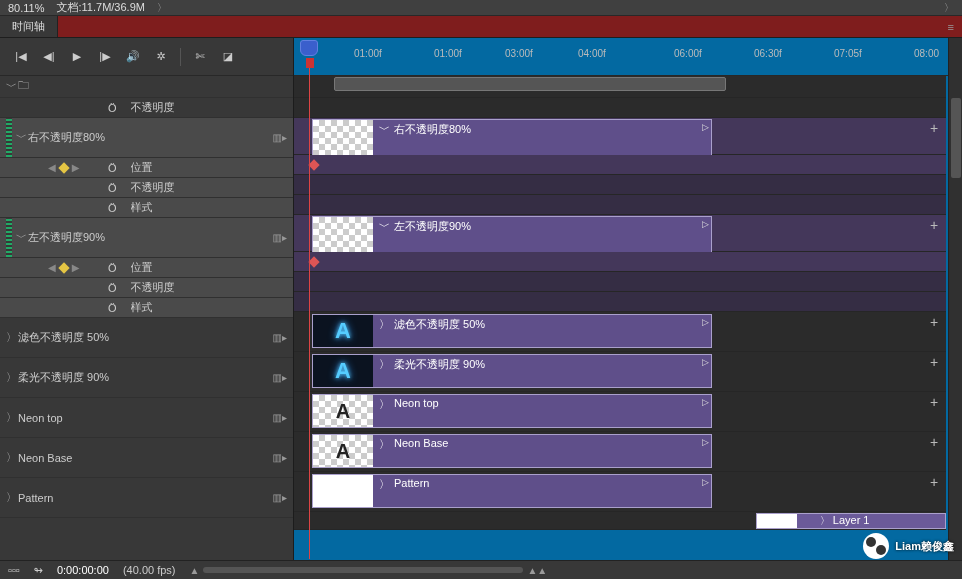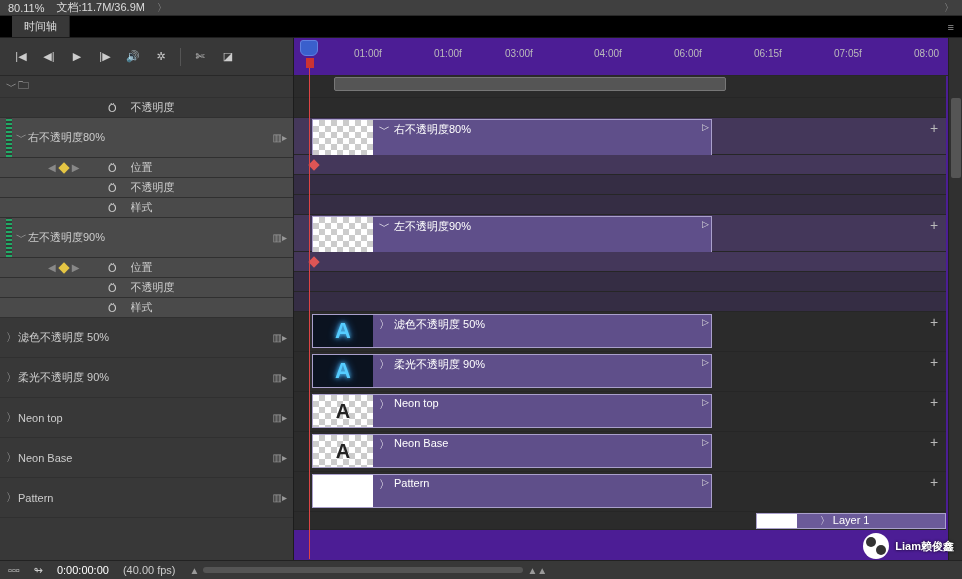--- a/index.html
+++ b/index.html
@@ -3,33 +3,33 @@
 <meta charset="utf-8">
 <style>
 * { margin: 0; padding: 0; box-sizing: border-box; font-family: Arial, "Microsoft YaHei", sans-serif; font-size: 11px; user-select: none; }
 body { background: #323232; color: #ccc; width: 962px; height: 579px; overflow: hidden; position: relative; }
 
 
 .topbar { height: 16px; background: #404040; display: flex; align-items: center; padding: 0 8px; gap: 12px; color: #ddd; border-bottom: 1px solid #282828; }
 .topbar .chev { color: #aaa; font-size: 10px; }
 
 
-.tabbar { height: 22px; background: #000000; display: flex; align-items: center; border-bottom: 1px solid #1e1e1e; padding-left: 12px; }
+.tabbar { height: 22px; background: #7f1d1d; display: flex; align-items: center; border-bottom: 1px solid #1e1e1e; }
 .tabbar .tab { padding: 4px 12px; background: #383838; color: #ddd; border-right: 1px solid #222; height: 100%; display: flex; align-items: center; }
 .tabbar .spacer { flex: 1; }
 .tabbar .menu-icon { padding: 0 8px; color: #999; }
 
 
 .main { display: flex; height: 522px; }
 
 
 .left { width: 294px; background: #383838; display: flex; flex-direction: column; border-right: 1px solid #1c1c1c; }
 
 
-.right { flex: 1; background: #4c1d95; display: flex; flex-direction: column; position: relative; }
+.right { flex: 1; background: #0369a1; display: flex; flex-direction: column; position: relative; }
 
 
 .toolbar { height: 38px; display: flex; align-items: center; padding: 0 6px 0 12px; gap: 10px; border-bottom: 1px solid #282828; }
 .toolbar .btn { width: 18px; height: 18px; display: flex; align-items: center; justify-content: center; cursor: pointer; color: #ccc; }
 .toolbar .sep { width: 1px; height: 18px; background: #555; }
 
 
 .ruler { height: 38px; display: flex; align-items: center; padding-left: 8px; position: relative; border-bottom: 1px solid #282828; }
 .ruler .tick { position: absolute; top: 10px; font-size: 10px; color: #bbb; }
 .playhead-badge { position: absolute; left: 6px; top: 2px; width: 18px; height: 16px; background: #3a5fcc; border-radius: 3px 3px 6px 6px; border: 1px solid #6080e0; }
@@ -251,23 +251,23 @@
   </div>
 
   <div class="right">
     <div class="ruler">
       <div class="playhead-badge"></div>
       <div class="playhead-marker"></div>
       <div class="playhead-line"></div>
     <span class="tick" style="left: 60px;">01:00f</span>
         <span class="tick" style="left: 140px;">01:00f</span>
         <span class="tick" style="left: 211px;">03:00f</span>
-        <span class="tick" style="left: 300px;">04:00f</span>
+        <span class="tick" style="left: 284px;">04:00f</span>
         <span class="tick" style="left: 380px;">06:00f</span>
-        <span class="tick" style="left: 460px;">06:15f</span>
+        <span class="tick" style="left: 460px;">06:30f</span>
         <span class="tick" style="left: 540px;">07:05f</span>
         <span class="tick" style="left: 620px;">08:00</span>
       </div>
 
     <div class="rows-wrap">
         <div class="rows" style="padding-right:16px">
 
       <div class="trow group plain" style="height:22px">
         <div class="workarea"></div>
       </div>

